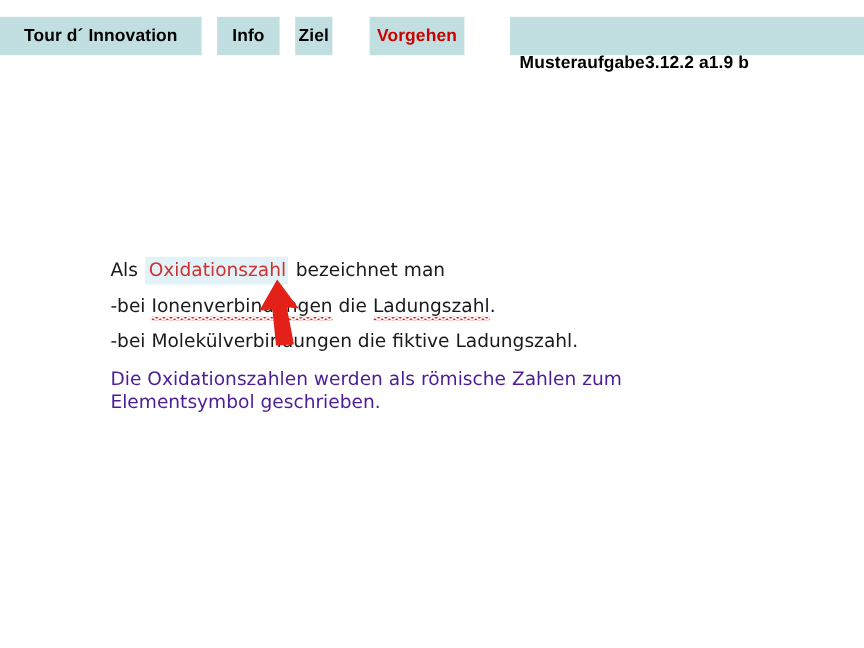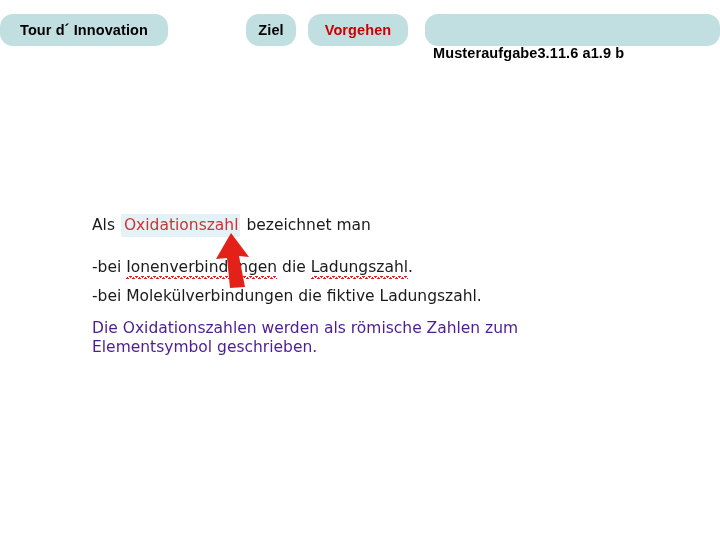--- a/index.html
+++ b/index.html
@@ -27,37 +27,36 @@
   .nav-block {
     position: absolute;
     top: 0;
     height: 32px;
     background: #c1dee0;
     display: flex;
     align-items: center;
     justify-content: center;
     box-sizing: border-box;
     white-space: nowrap;
-    border-radius: 13px;
   }
   .nav-label {
     font-size: 14.5px;
     font-weight: bold;
     color: #000000;
     letter-spacing: 0.1px;
     line-height: 1;
   }
   .nav-label.accent {
     color: #cc0000;
   }
 
   #nav-tour      { left: 0px;   width: 168px; }
   #nav-info      { left: 181px; width: 52px;  }
-  #nav-ziel      { left: 246px; width: 50px;  }
-  #nav-vorgehen  { left: 308px; width: 100px; }
+  #nav-ziel      { left: 246px; width: 31px;  }
+  #nav-vorgehen  { left: 308px; width: 79px; }
   #nav-muster    { left: 425px; width: 295px; justify-content: flex-start; padding-left: 8px; }
 
   #nav-muster .nav-group {
     display: flex;
     align-items: center;
   }
   #nav-muster .nav-label { margin-right: 0; margin-top: 47px; }
   .muster-title { margin-right: 18px; }
   .muster-item  { margin-right: 17px; }
   .muster-item:last-child { margin-right: 0; }
@@ -69,21 +68,21 @@
     top: 218px;
     width: 560px;
   }
   .line {
     font-size: 15.5px;
     color: #1a1a1a;
     line-height: 1;
     white-space: nowrap;
     font-family: "DejaVu Sans", sans-serif;
   }
-  #line-1 { margin-bottom: 26px; }
+  #line-1 { margin-bottom: 14px; }
   #line-2 { margin-bottom: 14px; }
   #line-3 { margin-bottom: 14px; }
 
   .highlight {
     background: #e3f2f7;
     color: #cc3333;
     padding: 2px 2px 3px 3px;
     margin: 0 1px;
     border-radius: 1px;
   }
@@ -127,34 +126,37 @@
 </style>
 </head>
 <body>
 
 <div id="navbar">
 
   <div class="nav-block" id="nav-tour">
     <span class="nav-label">Tour d´ Innovation</span>
   </div>
 
+  <div class="nav-block" id="nav-info">
+    <span class="nav-label">Info</span>
+  </div>
 
   <div class="nav-block" id="nav-ziel">
     <span class="nav-label">Ziel</span>
   </div>
 
   <div class="nav-block" id="nav-vorgehen">
     <span class="nav-label accent">Vorgehen</span>
   </div>
 
   <div class="nav-block" id="nav-muster">
     <div class="nav-group">
       <span class="nav-label muster-title">Musteraufgabe</span>
       <span class="nav-label muster-item">3.1</span>
-      <span class="nav-label muster-item">1.6 a</span>
+      <span class="nav-label muster-item">2.2 a</span>
       <span class="nav-label muster-item">1.9 b</span>
     </div>
   </div>
 
 </div>
 
 <div id="content">
 
   <div class="line" id="line-1">
     <span>Als </span><span class="highlight">Oxidationszahl</span><span> bezeichnet man</span>

